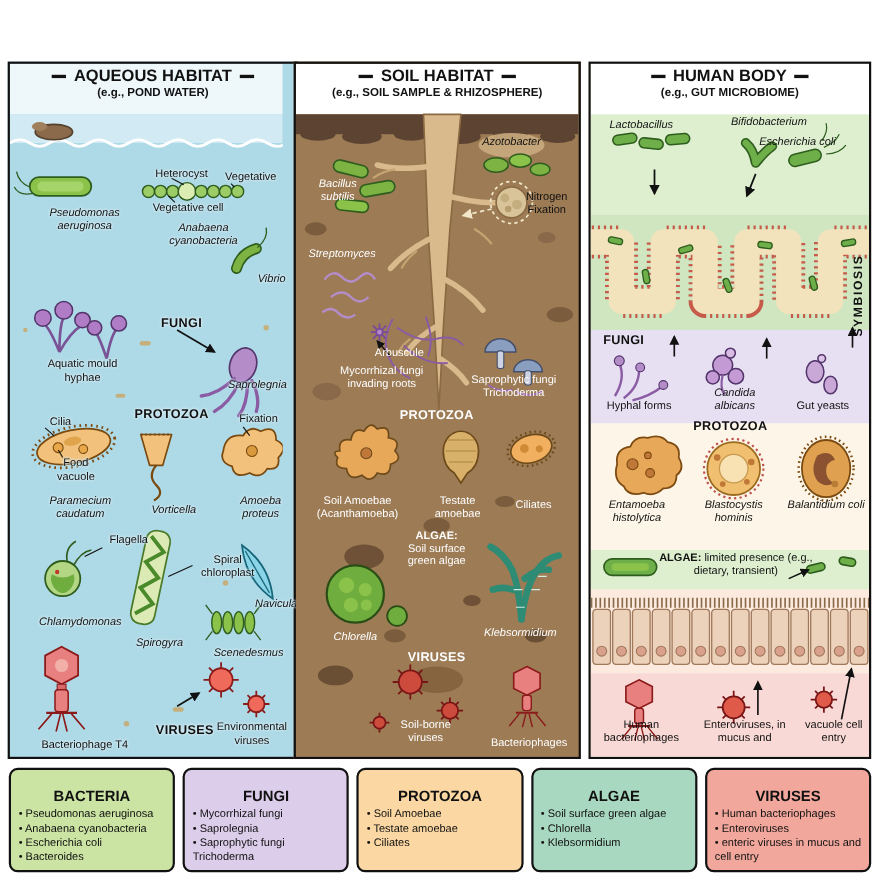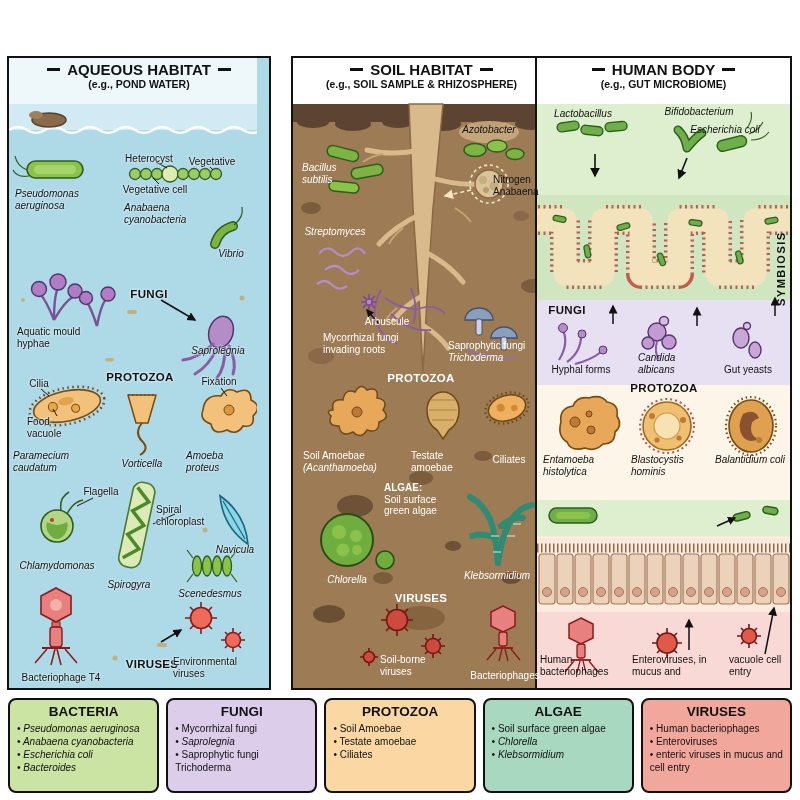--- a/index.html
+++ b/index.html
@@ -5,45 +5,45 @@
   html,body{margin:0;padding:0;}
   #app{position:relative;width:800px;height:800px;background:#ffffff;overflow:hidden;
        font-family:"Liberation Sans",sans-serif;color:#111;}
   
   #title-bar{position:absolute;left:5px;top:7px;width:790px;height:34px;background:#ece7d3;
        border:3px solid #111;box-sizing:border-box;display:flex;align-items:center;justify-content:center;
        font-weight:800;font-size:19.5px;letter-spacing:-0.2px;white-space:nowrap;}
   
   .panel{position:absolute;top:56px;height:634px;border:2.5px solid #111;box-sizing:border-box;overflow:hidden;}
   #panel-aqueous{left:7px;width:264px;background:#aed9e6;}
-  #panel-soil{left:267px;width:261px;background:#9c7b55;margin-left:24px;}
+  #panel-soil{left:267px;width:261px;background:#9c7b55;}
   #panel-human{left:535px;width:257px;background:#fdf6e8;}
   .panel svg{position:absolute;left:0;top:0;}
   .panel-header{position:absolute;left:0;top:0;right:0;height:44px;text-align:center;z-index:5;}
   .panel-title{display:flex;align-items:center;justify-content:center;gap:7px;font-weight:800;font-size:15px;padding-top:3px;}
   .panel-title::before,.panel-title::after{content:"";width:13px;height:2.5px;background:#111;}
   .panel-sub{font-size:10.5px;font-weight:600;}
   
-  .lbl{position:absolute;transform:translateX(-50%);text-align:left;font-size:10px;line-height:1.15;
+  .lbl{position:absolute;transform:translateX(-50%);text-align:center;font-size:10px;line-height:1.15;
        color:#111;white-space:nowrap;z-index:6;}
   .lbl.wrap{white-space:normal;}
   .lbl.it{font-style:italic;}
   .lbl.hd{font-weight:800;font-size:11.5px;letter-spacing:.3px;}
   .lbl.white{color:#fff;}
-  #panel-aqueous .lbl{text-shadow:0 0 3px #d6ecf4,0 0 3px #d6ecf4,0 0 2px #d6ecf4;}
+  #panel-aqueous .lbl{text-shadow:0 0 3px #d6ecf4,0 0 3px #d6ecf4,0 0 2px #d6ecf4;margin-left:16px;}
   .vlabel{position:absolute;z-index:6;font-weight:700;font-size:11px;letter-spacing:1.5px;
        transform:rotate(-90deg);transform-origin:0 0;white-space:nowrap;}
   
   #legend{position:absolute;left:8px;top:698px;width:784px;height:95px;display:flex;gap:7px;}
-  .lbox{flex:1;border:2px solid #111;border-radius:8px;padding:4px 7px;box-sizing:border-box;}
+  .lbox{flex:1;border:2px solid #111;border-radius:8px;padding:16px 7px;box-sizing:border-box;}
   .lb0{background:#cbe3a3;}.lb1{background:#dccdeb;}.lb2{background:#fbd8a3;}.lb3{background:#a9d8c0;}.lb4{background:#f2a79c;}
   .ltitle{text-align:center;font-weight:800;font-size:13.5px;margin-bottom:3px;}
   .litems{margin:0;padding:0;list-style:none;font-size:10px;line-height:1.3;}
   .litems li::before{content:"• ";}
-  .it{font-style:italic;}
+  .it{}
 </style>
 </head>
 <body>
 
 <div id="app">
 
 
   <div class="panel" id="panel-aqueous">
     <svg width="248" height="630" viewBox="0 0 248 630">
       <defs>
@@ -365,21 +365,21 @@
         <line x1="200" y1="590" x2="220" y2="590" stroke="#8b1a1a" stroke-width="1.8"></line>
         <path d="M203,591 l-9,11 M209,591 l-3,12 M212,591 l3,12 M218,591 l9,11" stroke="#8b1a1a" stroke-width="1.3" fill="none"></path>
       </g>
     </svg>
     <div class="panel-header">
       <div class="panel-title">SOIL HABITAT</div>
       <div class="panel-sub">(e.g., SOIL SAMPLE &amp; RHIZOSPHERE)</div>
     </div>
     <div class="lbl it" style="left:196px;top:66px">Azotobacter</div>
     <div class="lbl it white wrap" style="left:38px;top:104px;width:58px">Bacillus subtilis</div>
-    <div class="lbl wrap" style="left:228px;top:116px;width:56px">Nitrogen Anabaena</div>
+    <div class="lbl wrap" style="left:228px;top:116px;width:56px">Nitrogen Fixation</div>
     <div class="lbl it white" style="left:42px;top:168px">Streptomyces</div>
     <div class="lbl white" style="left:94px;top:258px">Arbuscule</div>
     <div class="lbl white wrap" style="left:78px;top:274px;width:96px">Mycorrhizal fungi invading roots</div>
     <div class="lbl white wrap" style="left:198px;top:282px;width:86px">
       <span>Saprophytic fungi</span><br><span class="it">Trichoderma</span>
     </div>
     <div class="lbl hd white" style="left:128px;top:314px">PROTOZOA</div>
     <div class="lbl white wrap" style="left:56px;top:392px;width:92px">
       <span>Soil Amoebae</span><br><span class="it">(Acanthamoeba)</span>
     </div>
@@ -548,20 +548,23 @@
     <div class="lbl it" style="left:188px;top:66px">Escherichia coli</div>
     <div class="vlabel" style="left:238px;top:248px">SYMBIOSIS</div>
     <div class="lbl hd" style="left:30px;top:246px">FUNGI</div>
     <div class="lbl" style="left:44px;top:306px">Hyphal forms</div>
     <div class="lbl it wrap" style="left:131px;top:294px;width:60px">Candida albicans</div>
     <div class="lbl" style="left:211px;top:306px">Gut yeasts</div>
     <div class="lbl hd" style="left:127px;top:324px">PROTOZOA</div>
     <div class="lbl it wrap" style="left:42px;top:396px;width:72px">Entamoeba histolytica</div>
     <div class="lbl it wrap" style="left:130px;top:396px;width:72px">Blastocystis hominis</div>
     <div class="lbl it wrap" style="left:214px;top:396px;width:72px">Balantidium coli</div>
+    <div class="lbl wrap" style="left:132px;top:444px;width:148px">
+      <b>ALGAE:</b> <span>limited presence (e.g., dietary, transient)</span>
+    </div>
     <div class="lbl wrap" style="left:46px;top:596px;width:86px">Human bacteriophages</div>
     <div class="lbl wrap" style="left:140px;top:596px;width:90px">Enteroviruses, in mucus and</div>
     <div class="lbl wrap" style="left:221px;top:596px;width:58px">vacuole cell entry</div>
   </div>
 
   <div id="legend">
     <div class="lbox lb0">
       <div class="ltitle">BACTERIA</div>
       <ul class="litems">
         <li class="it">Pseudomonas aeruginosa</li>

